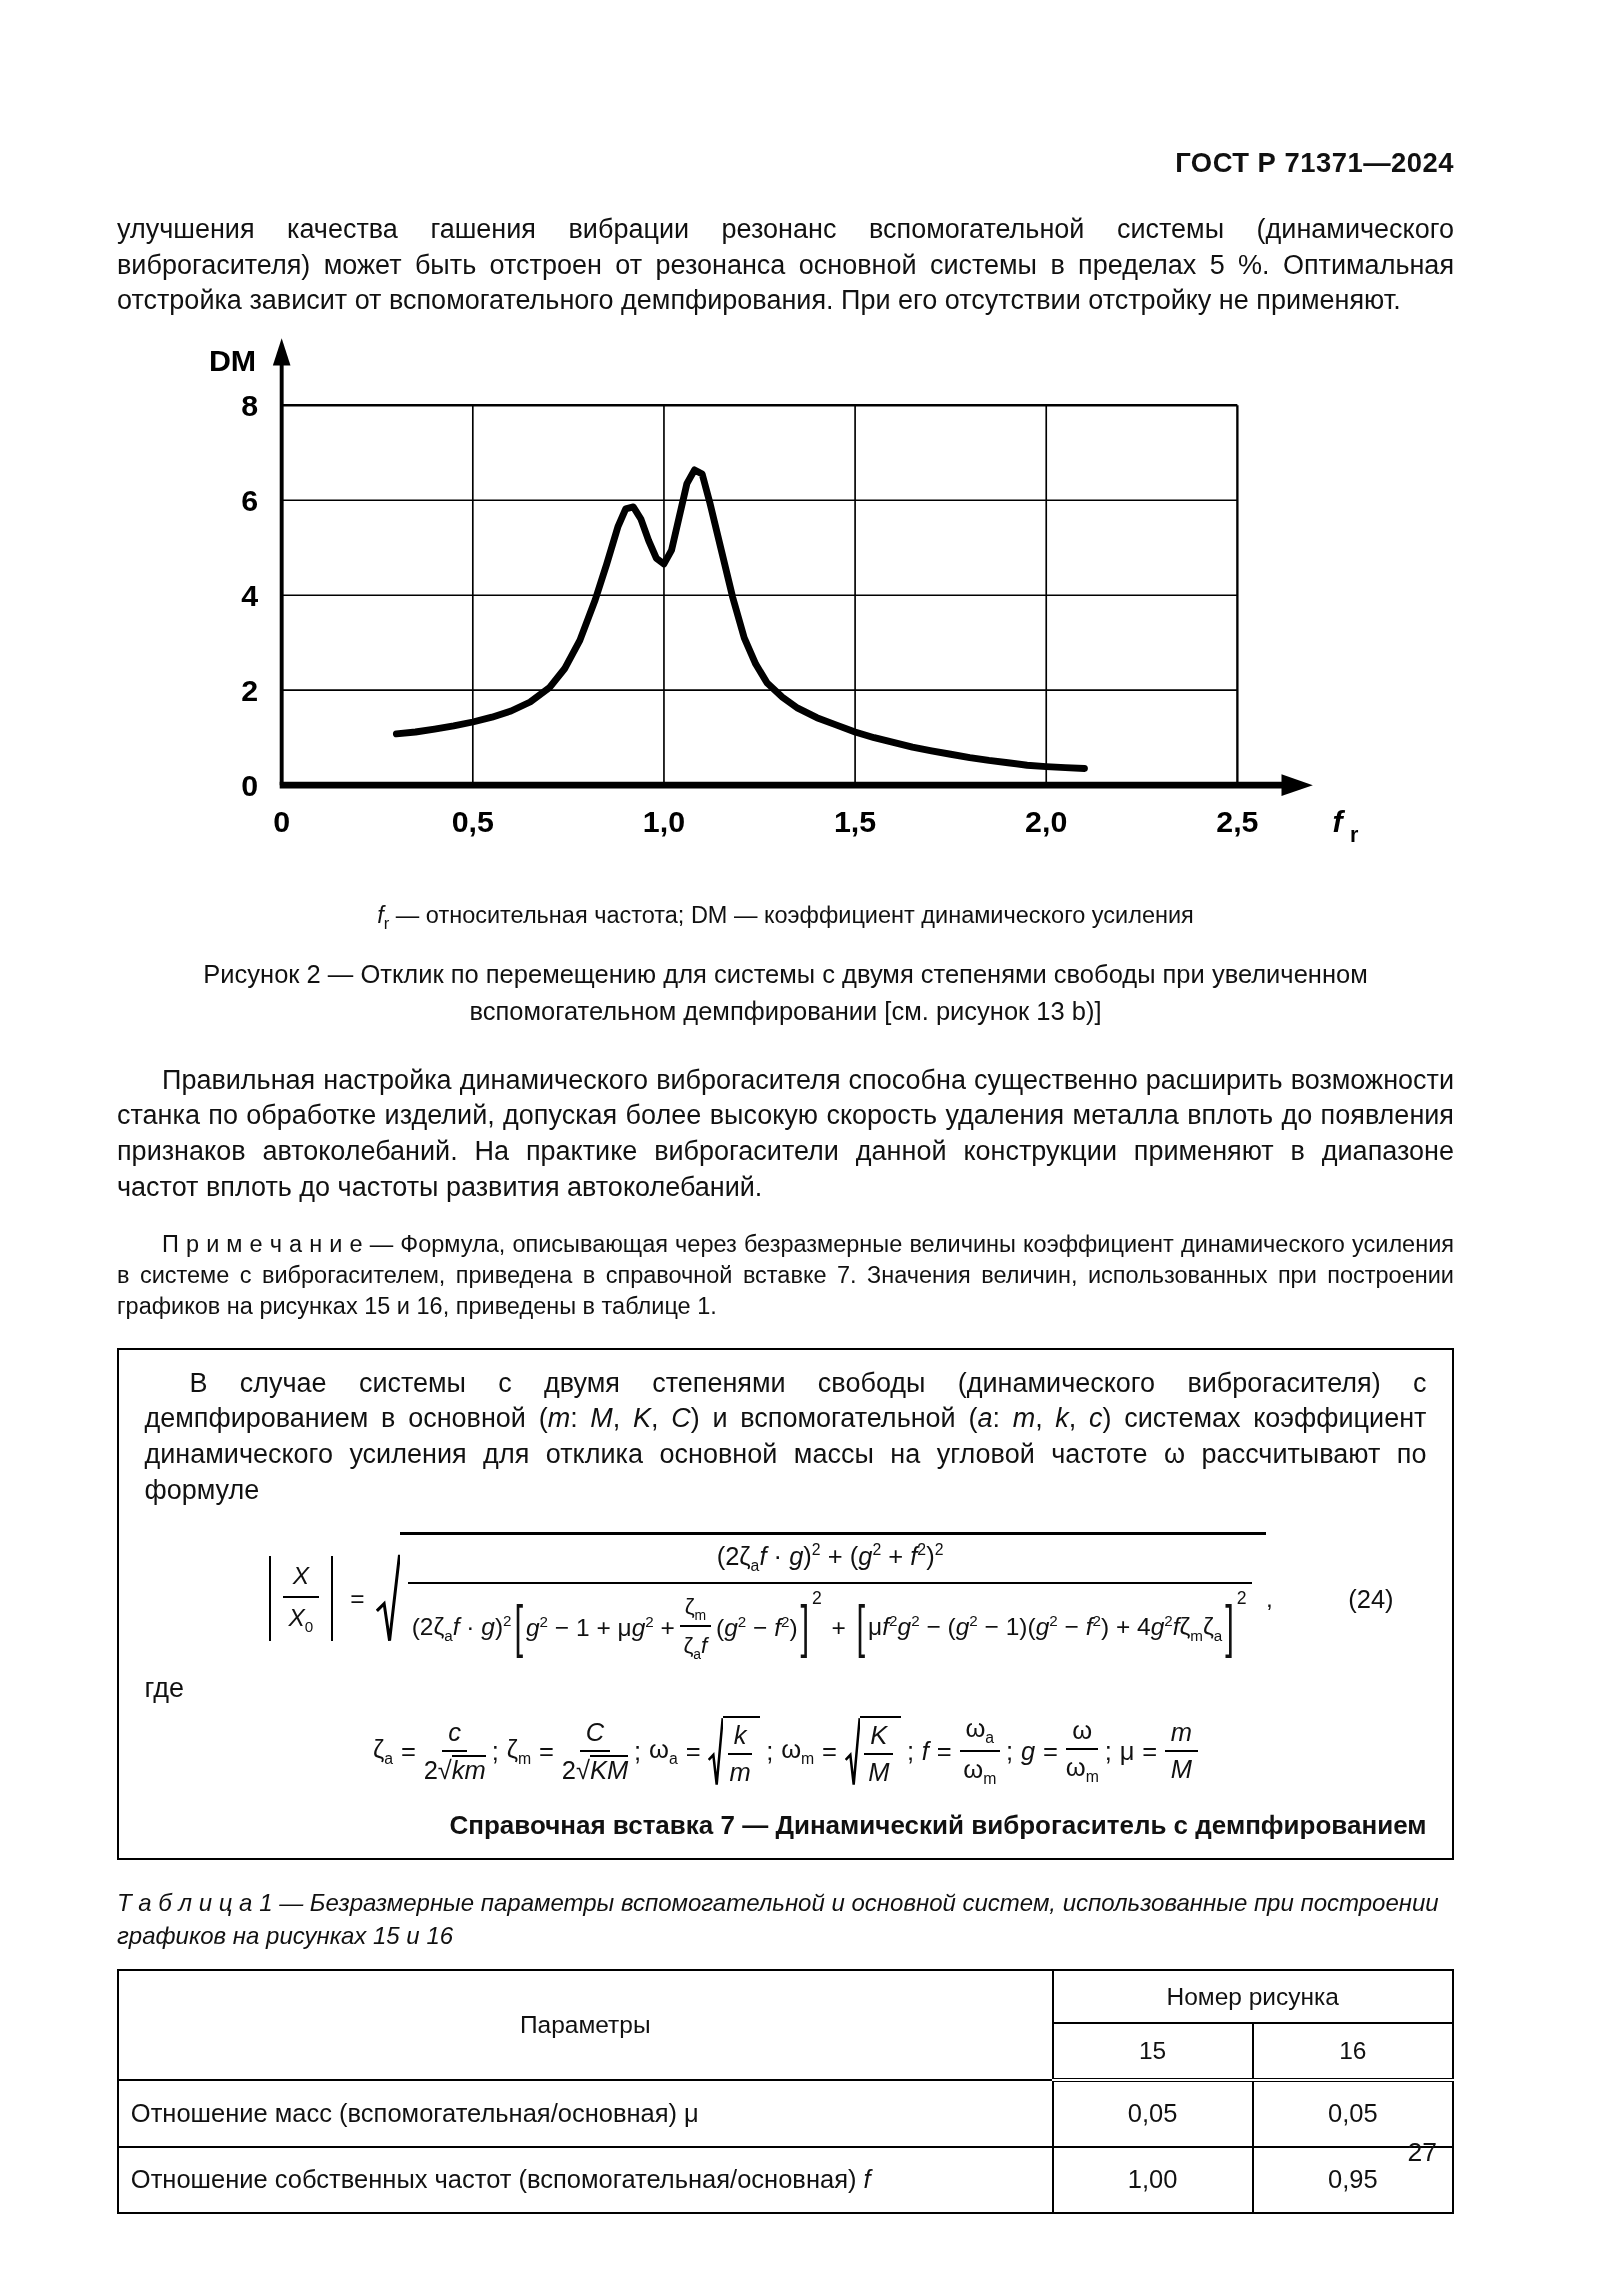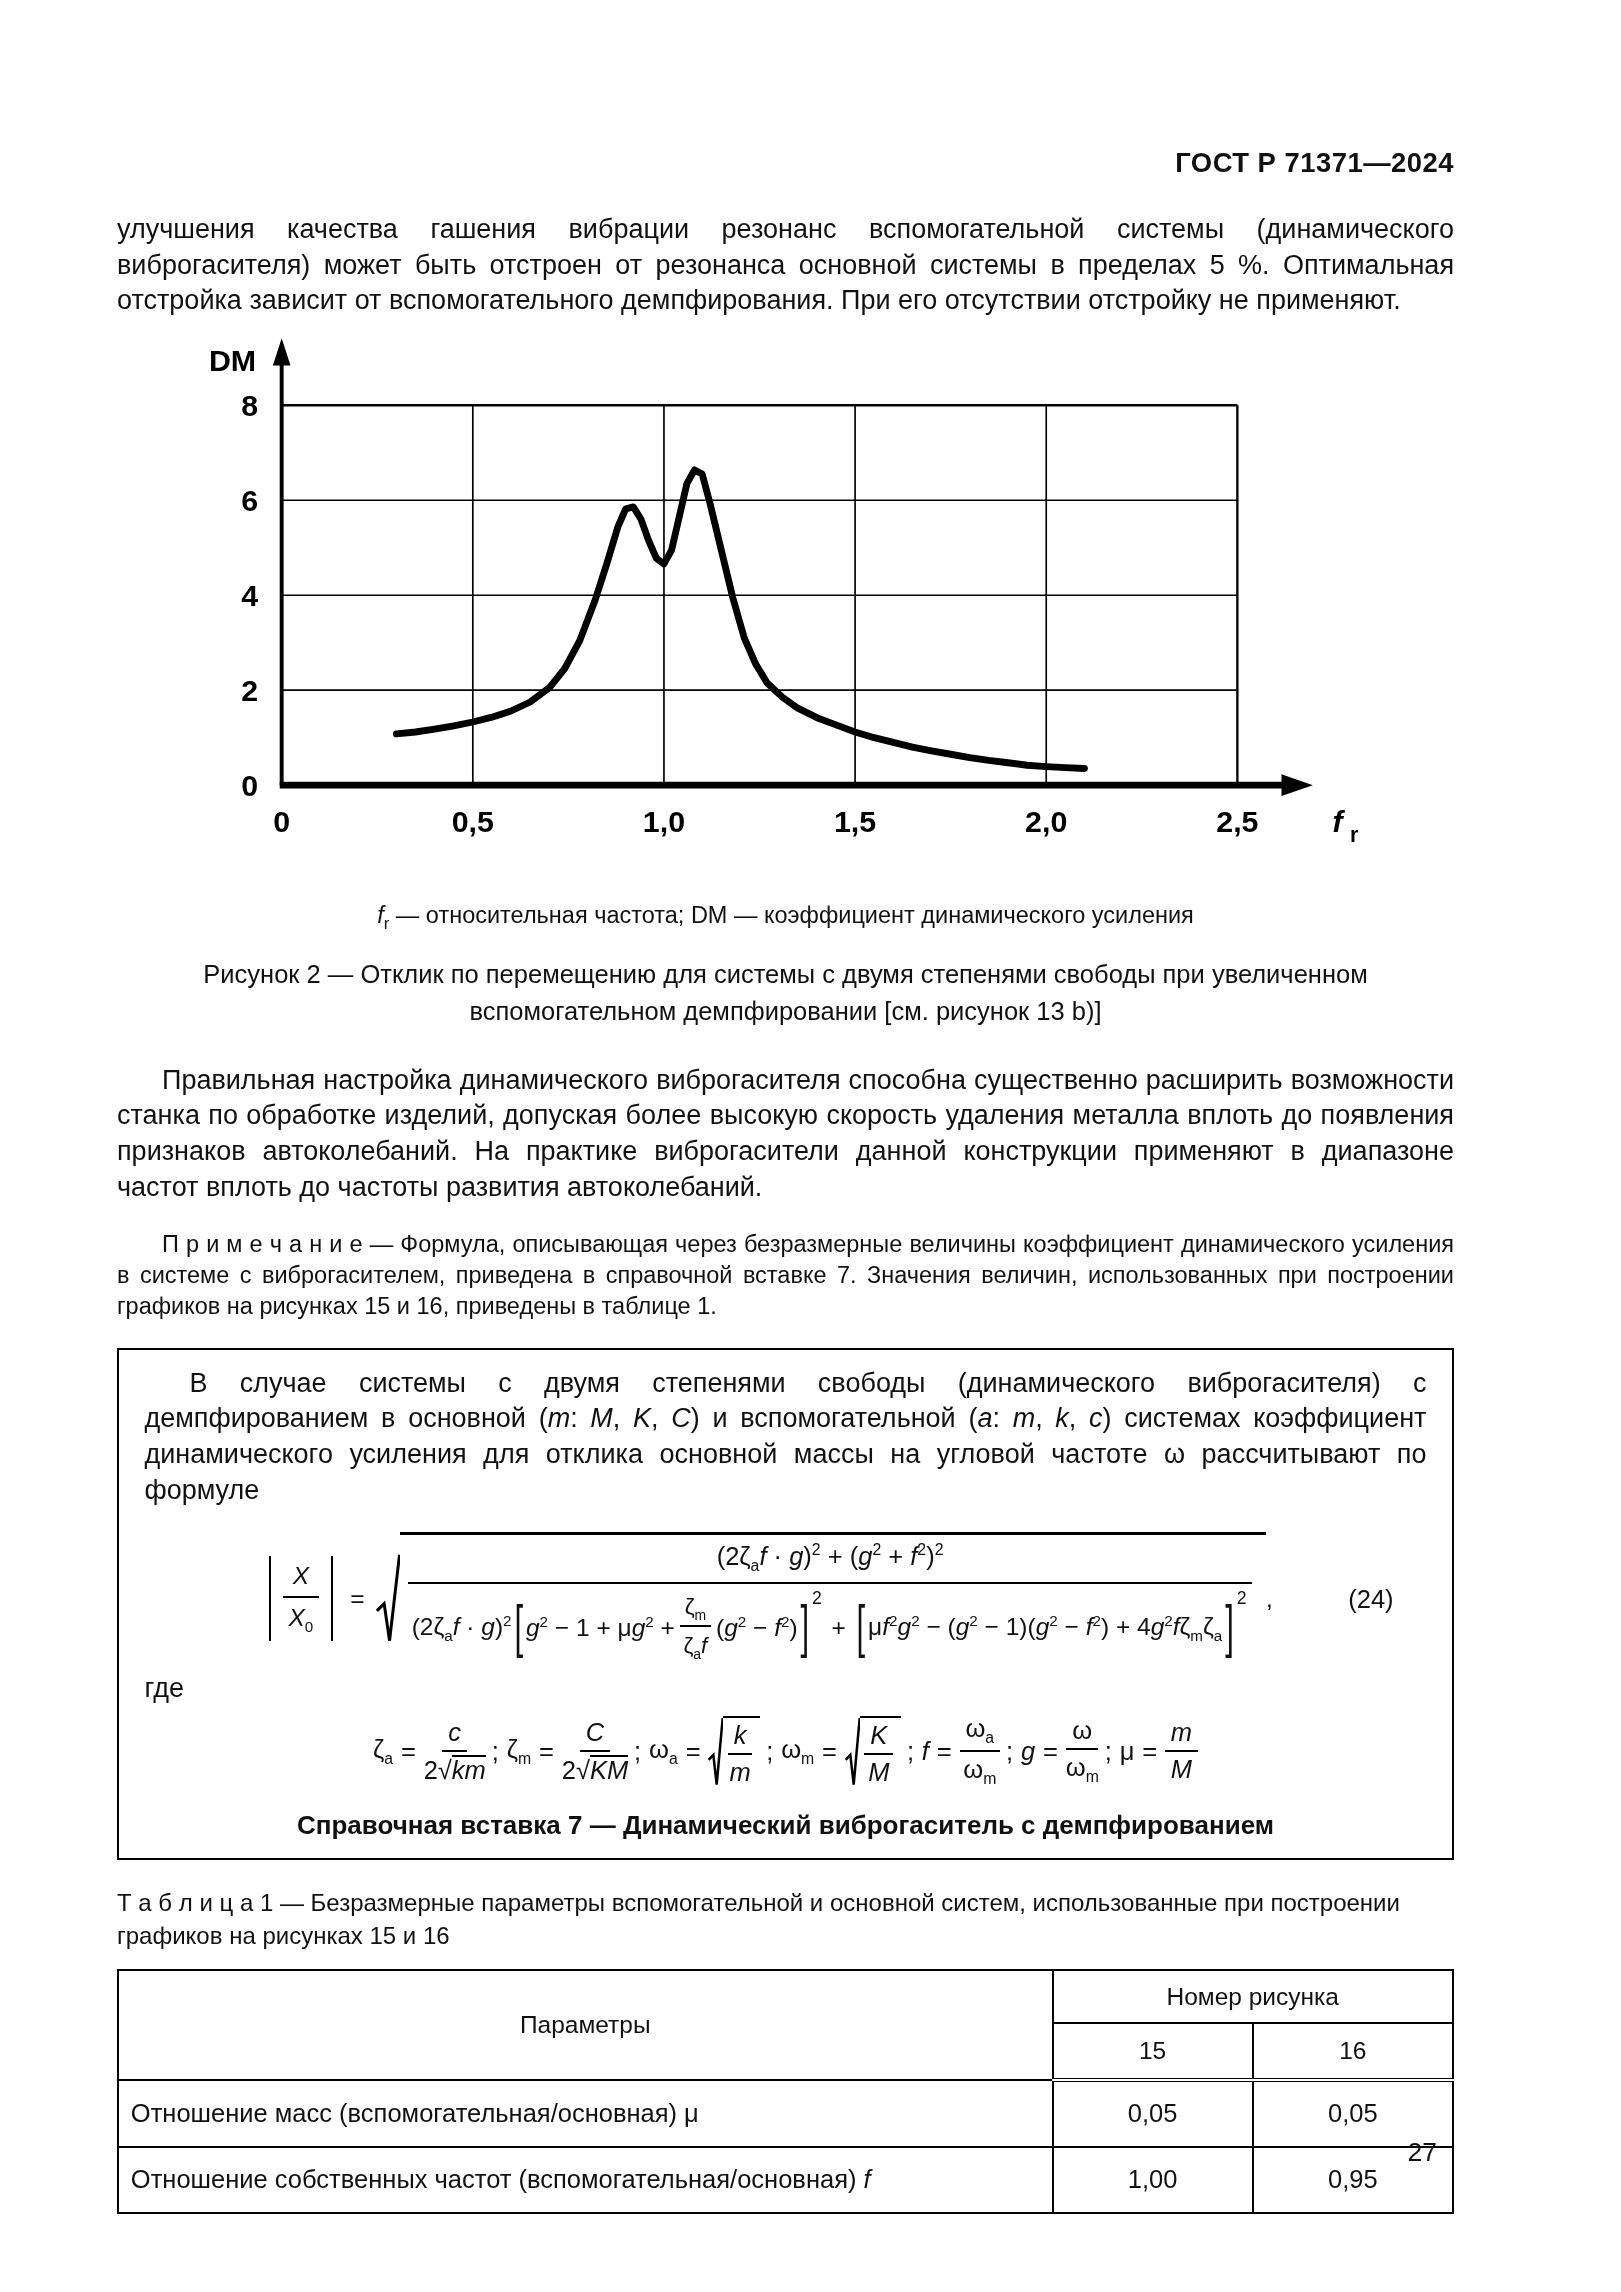--- a/index.html
+++ b/index.html
@@ -50,23 +50,23 @@
   .def-lhs{margin-right:5.9px;}
   .def-eq{margin:0 7.8px 0 2px;}
   .sfrac2{display:inline-flex;flex-direction:column;align-items:center;}
   .sfrac2 .t{border-bottom:2.5px solid #000;padding:0 5.9px 2.9px;text-align:center;}
   .sfrac2 .b{padding-top:2.9px;text-align:center;white-space:nowrap;}
   .ov{border-top:2.5px solid #000;display:inline-block;line-height:1.05;}
   .rad-sm{display:inline-flex;align-items:stretch;}
   .rad-sm svg{width:14.7px;height:auto;}
   .rad-body-sm{border-top:2.5px solid #000;padding:2.9px 7.8px 0 4.9px;}
   .def-sep{margin:0 3.9px 0 5.9px;}
-  .box-caption{text-align:center;font-weight:bold;font-size:26px;margin-top:3.9px;}
+  .box-caption{text-align:right;font-weight:bold;font-size:26px;margin-top:3.9px;}
   
-  .table-caption{font-size:24px;line-height:1.4;margin-top:25.5px;text-align:left;}
+  .table-caption{font-size:24px;line-height:1.4;margin-top:25.5px;text-align:left;font-style:italic;}
   table.params{border-collapse:collapse;width:100%;margin-top:15.7px;border:2.9px solid #000;}
   table.params th,table.params td{border:2px solid #000;}
   th.h-param{width:70%;font-weight:normal;font-size:24.5px;text-align:center;vertical-align:middle;}
   th.h-group{font-weight:normal;font-size:24.5px;text-align:center;padding:11.8px 5.9px;}
   th.h-num{font-weight:normal;font-size:24.5px;text-align:center;padding:12.7px 5.9px;width:15%;}
   tr.subhead th{border-bottom:4.9px double #000;}
   td.c-param{font-size:25.5px;text-align:left;padding:17.6px 9.8px 17.6px 11.8px;}
   td.c-val{font-size:25.5px;text-align:center;padding:17.6px 5.9px;margin-left:44px;}
   .page-number{position:absolute;right:184px;top:2137px;font-size:26.5px;}
 </style>

